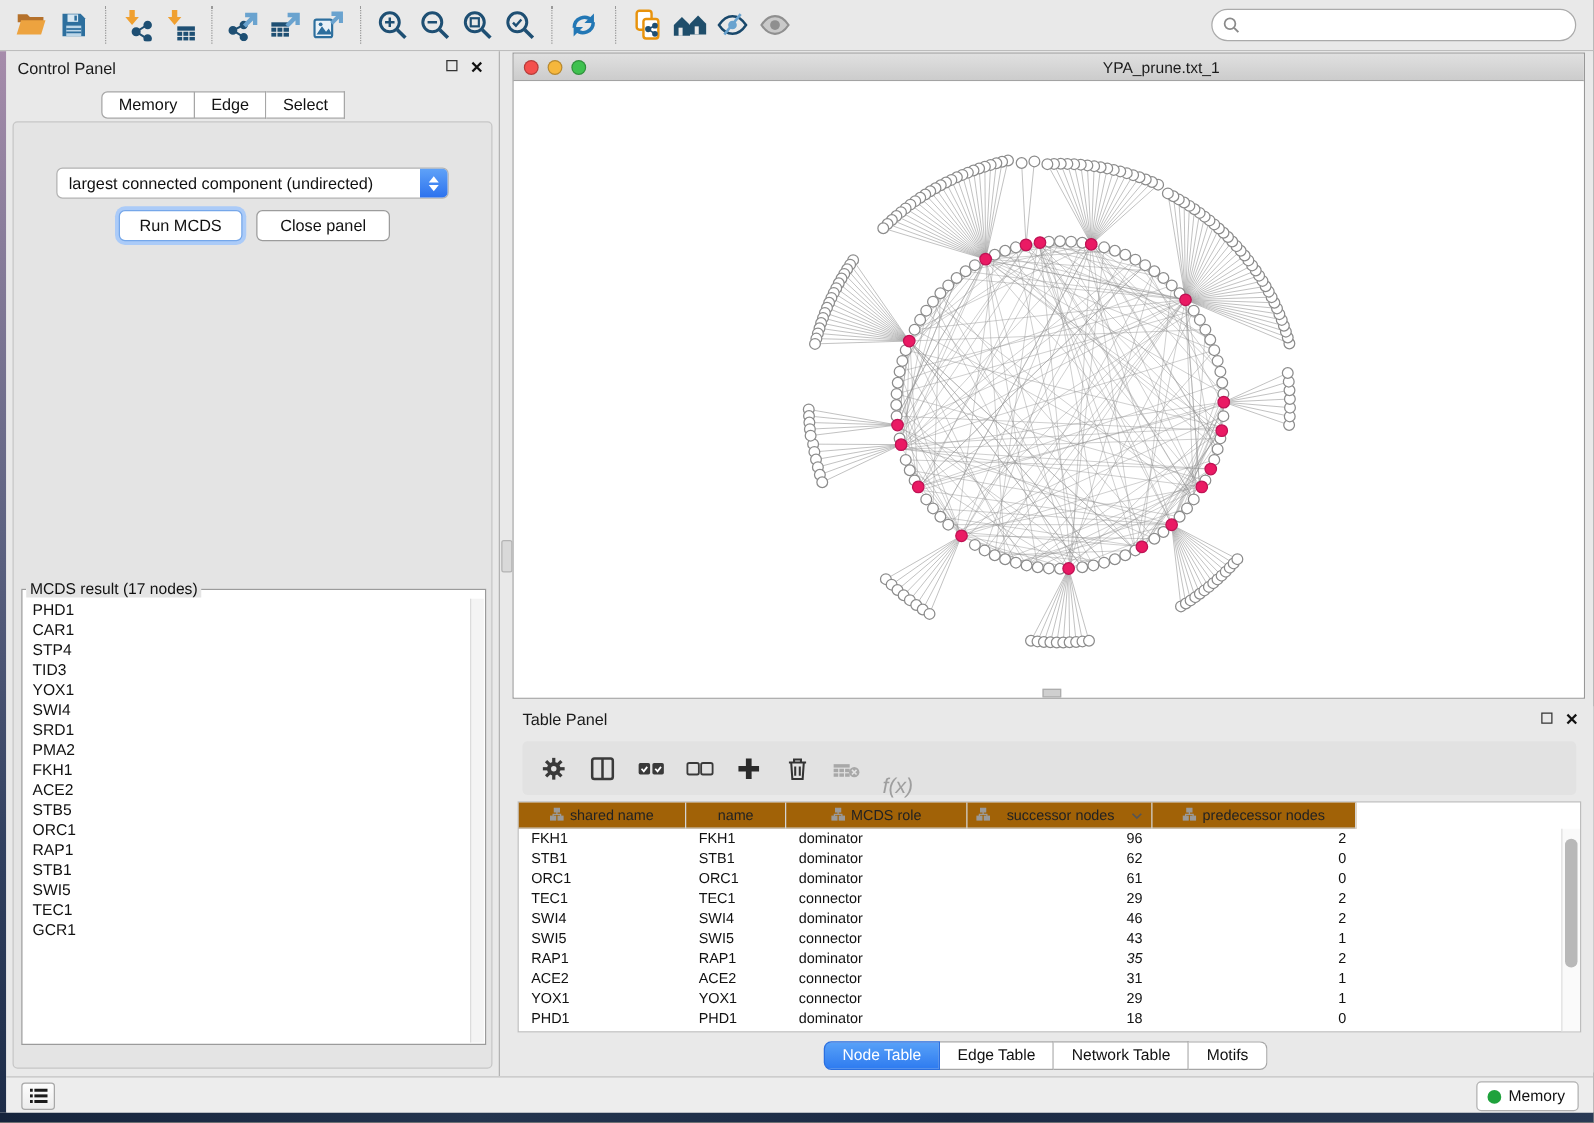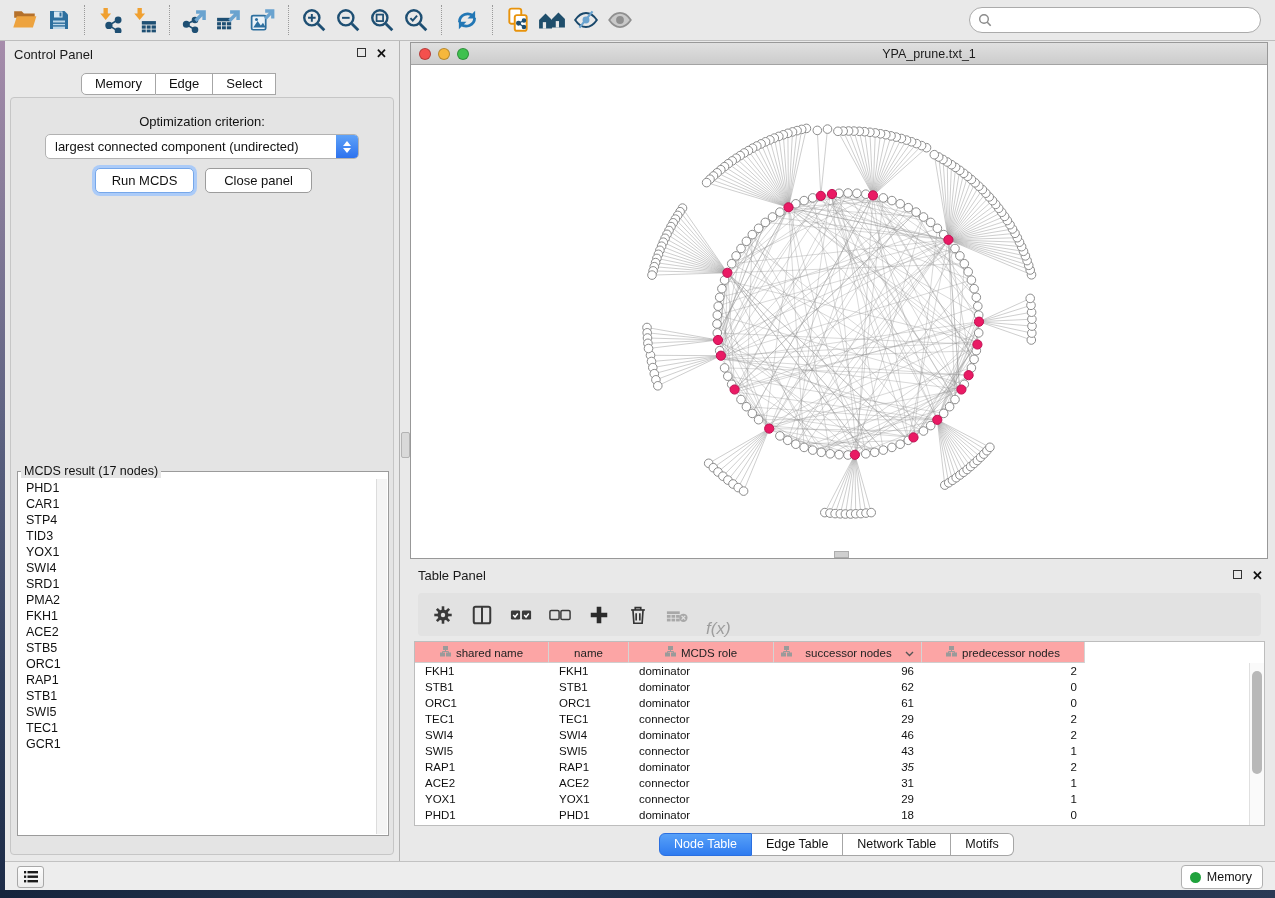--- a/index.html
+++ b/index.html
@@ -78,21 +78,21 @@
     border:1px solid #adadad;cursor:row-resize;}
 
   
   .table-panel{position:absolute;left:403px;top:565px;width:872px;height:293px;background:#e9e9e9;}
   .tp-header{position:absolute;left:0;top:0;width:100%;height:24px;font-size:13px;color:#1a1a1a;
     line-height:22px;padding-left:15px;}
   .tp-toolbar{position:absolute;left:15px;top:28px;width:843px;height:43px;background:#e2e2e2;
     border-radius:4px;display:flex;align-items:center;gap:15px;padding-left:13px;}
   .tpi{width:24px;height:24px;display:flex;align-items:center;justify-content:center;}
   .grid{position:absolute;left:11px;top:76px;width:851px;height:185px;background:#fff;border:1px solid #bdbdbd;}
-  .grid-header{position:absolute;left:0;top:0;height:21px;display:flex;background:#fca5a5;border-bottom:1px solid #cfcfcf;}
+  .grid-header{position:absolute;left:0;top:0;height:21px;display:flex;background:#a16207;border-bottom:1px solid #cfcfcf;}
   .gh-cell{height:21px;border-right:1px solid #d4d4d4;display:flex;align-items:center;justify-content:center;
     gap:5px;font-size:11.5px;color:#222;cursor:pointer;}
   .grid-body{position:absolute;left:0;top:21px;width:834px;height:163px;overflow:hidden;font-size:11.5px;color:#111;}
   .grow{display:flex;height:16px;line-height:16px;cursor:default;}
   .gcell{height:16px;overflow:hidden;white-space:nowrap;}
   .gcell.left{padding-left:10px;text-align:left;}
   .gcell.right{padding-right:8px;text-align:right;}
   .v-scroll{position:absolute;right:0;top:21px;width:15px;height:162px;background:#fafafa;border-left:1px solid #e0e0e0;}
   .v-thumb{position:absolute;left:2px;top:8px;width:10px;height:103px;background:#b8b8b8;border-radius:6px;}
   .bottom-tabs{position:absolute;left:256px;top:268px;display:flex;height:23px;}
@@ -290,21 +290,20 @@
     <div class="panel-ctl" style="right:11px;">
         <div class="close-x">✕</div>
       </div>
     <div class="cp-tabs">
         <div class="seg">Memory</div>
         <div class="seg">Edge</div>
         <div class="seg">Select</div>
         <div class="seg sel">MCDS</div>
       </div>
     <div class="cp-body">
-      <div class="opt-label">Optimization criterion:</div>
       <div class="dropdown">
         <span>largest connected component (undirected)</span>
         <span class="dd-stepper">
             <span class="up"></span>
             <span class="down"></span>
           </span>
       </div>
       <div class="btn-row">
         <div class="cbtn run-btn">Run MCDS</div>
         <div class="cbtn close-btn">Close panel</div>

